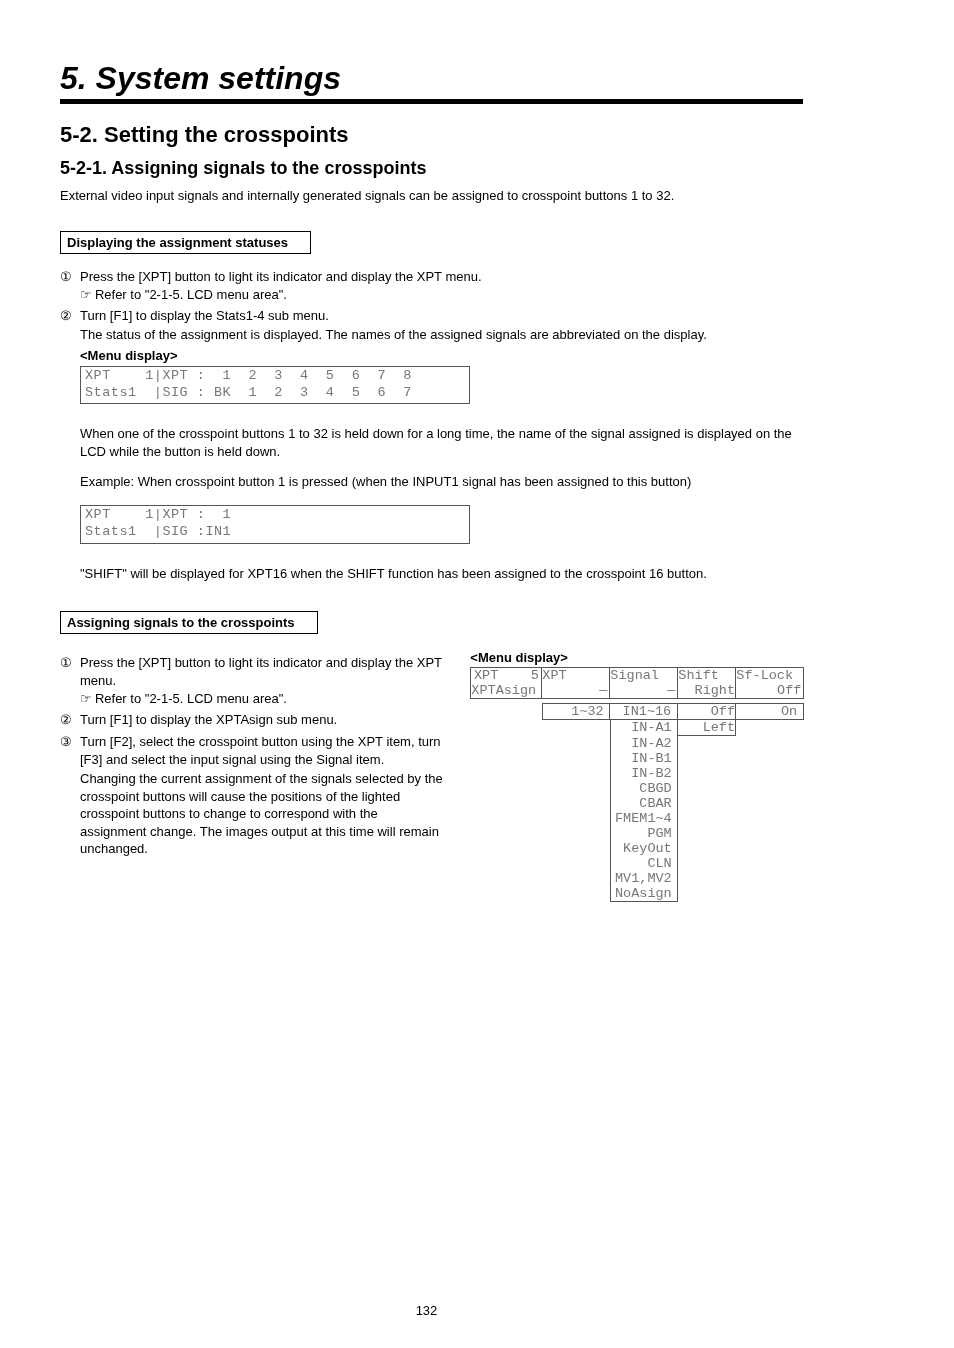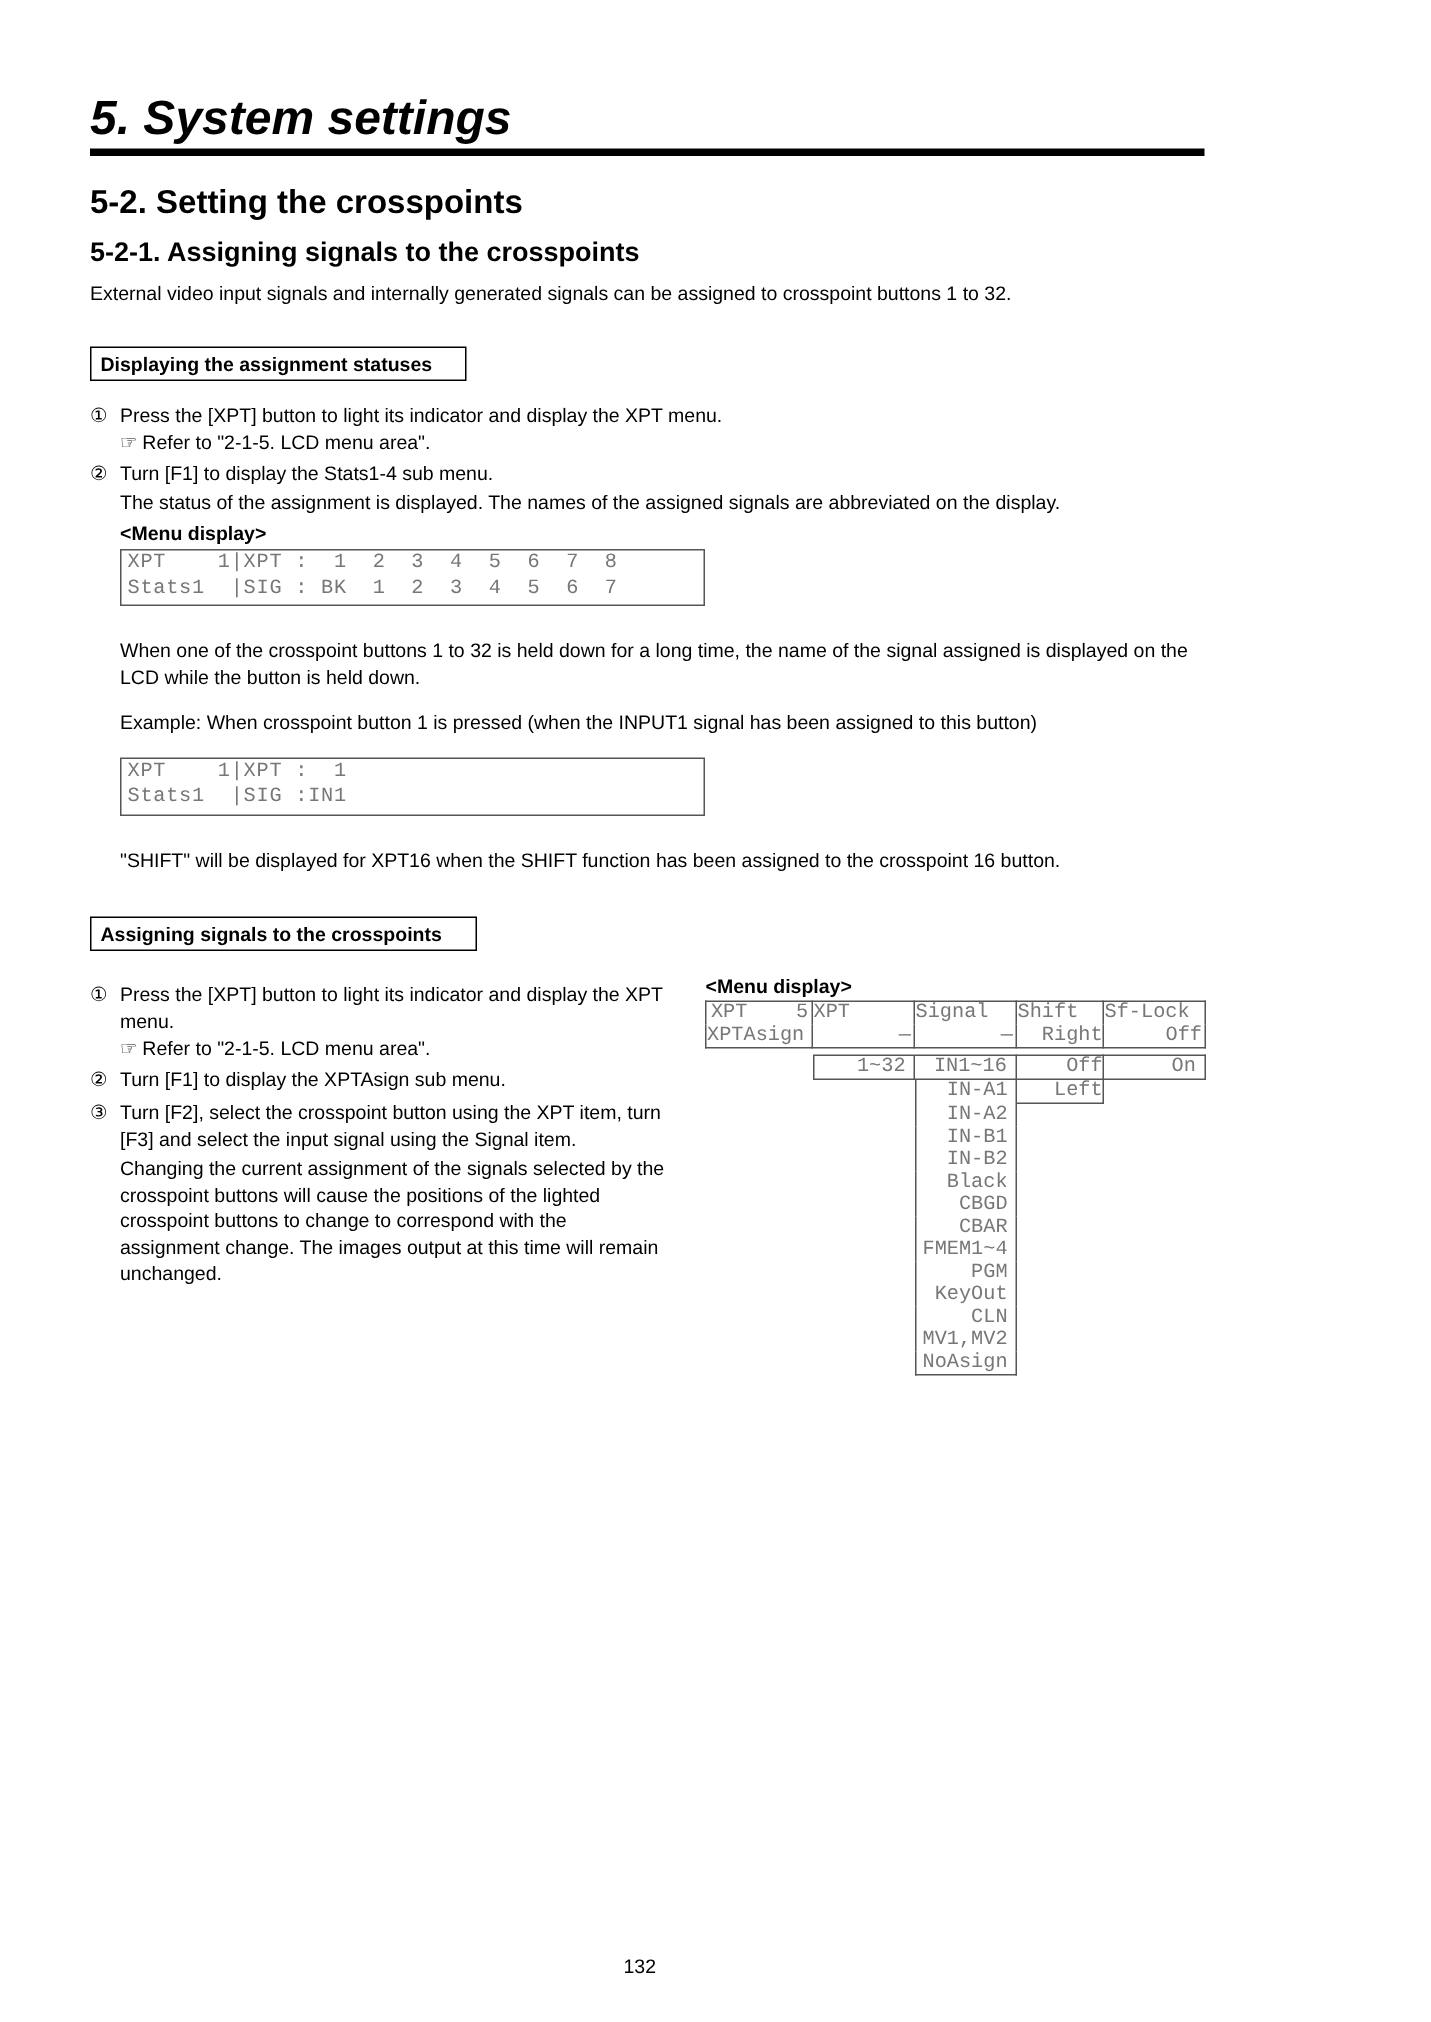--- a/index.html
+++ b/index.html
@@ -264,27 +264,20 @@
             <div class="mt-row">
               <div class="c0" style="width: 72px;"></div>
               <div class="c1" style="width: 68px;"></div>
               <div class="mt-cell c2 val-cell" style="border-left: 1px solid rgb(85, 85, 85);">  IN-B2</div>
               <div class="c3" style="width: 58px;"></div>
               <div class="c4" style="width: 68px;"></div>
             </div>
             <div class="mt-row">
               <div class="c0" style="width: 72px;"></div>
               <div class="c1" style="width: 68px;"></div>
-              <div class="mt-cell c2 val-cell" style="border-left: 1px solid rgb(85, 85, 85);">  Black</div>
-              <div class="c3" style="width: 58px;"></div>
-              <div class="c4" style="width: 68px;"></div>
-            </div>
-            <div class="mt-row">
-              <div class="c0" style="width: 72px;"></div>
-              <div class="c1" style="width: 68px;"></div>
               <div class="mt-cell c2 val-cell" style="border-left: 1px solid rgb(85, 85, 85);">   CBGD</div>
               <div class="c3" style="width: 58px;"></div>
               <div class="c4" style="width: 68px;"></div>
             </div>
             <div class="mt-row">
               <div class="c0" style="width: 72px;"></div>
               <div class="c1" style="width: 68px;"></div>
               <div class="mt-cell c2 val-cell" style="border-left: 1px solid rgb(85, 85, 85);">   CBAR</div>
               <div class="c3" style="width: 58px;"></div>
               <div class="c4" style="width: 68px;"></div>

